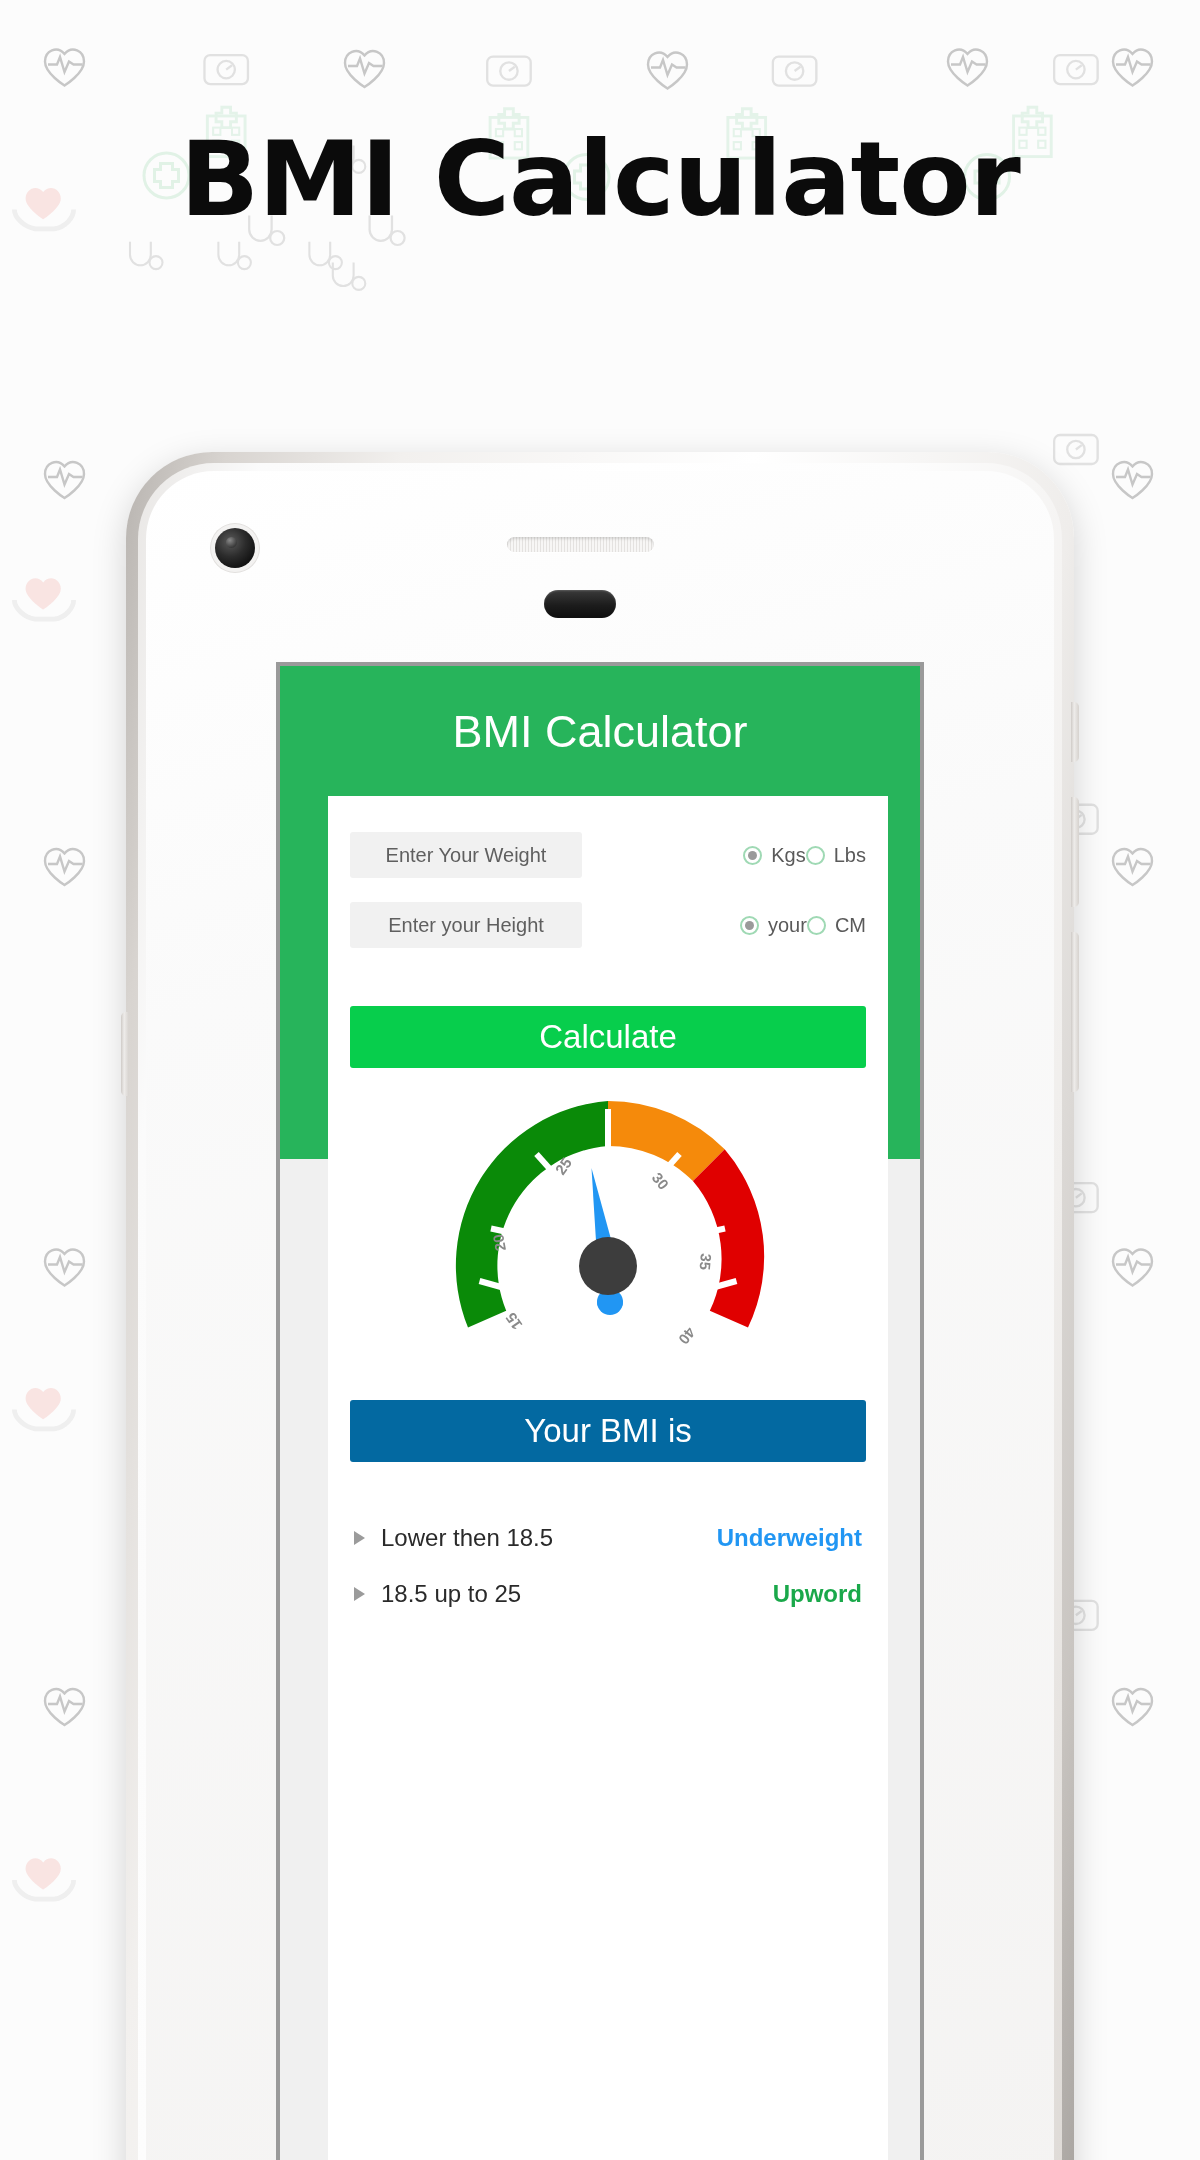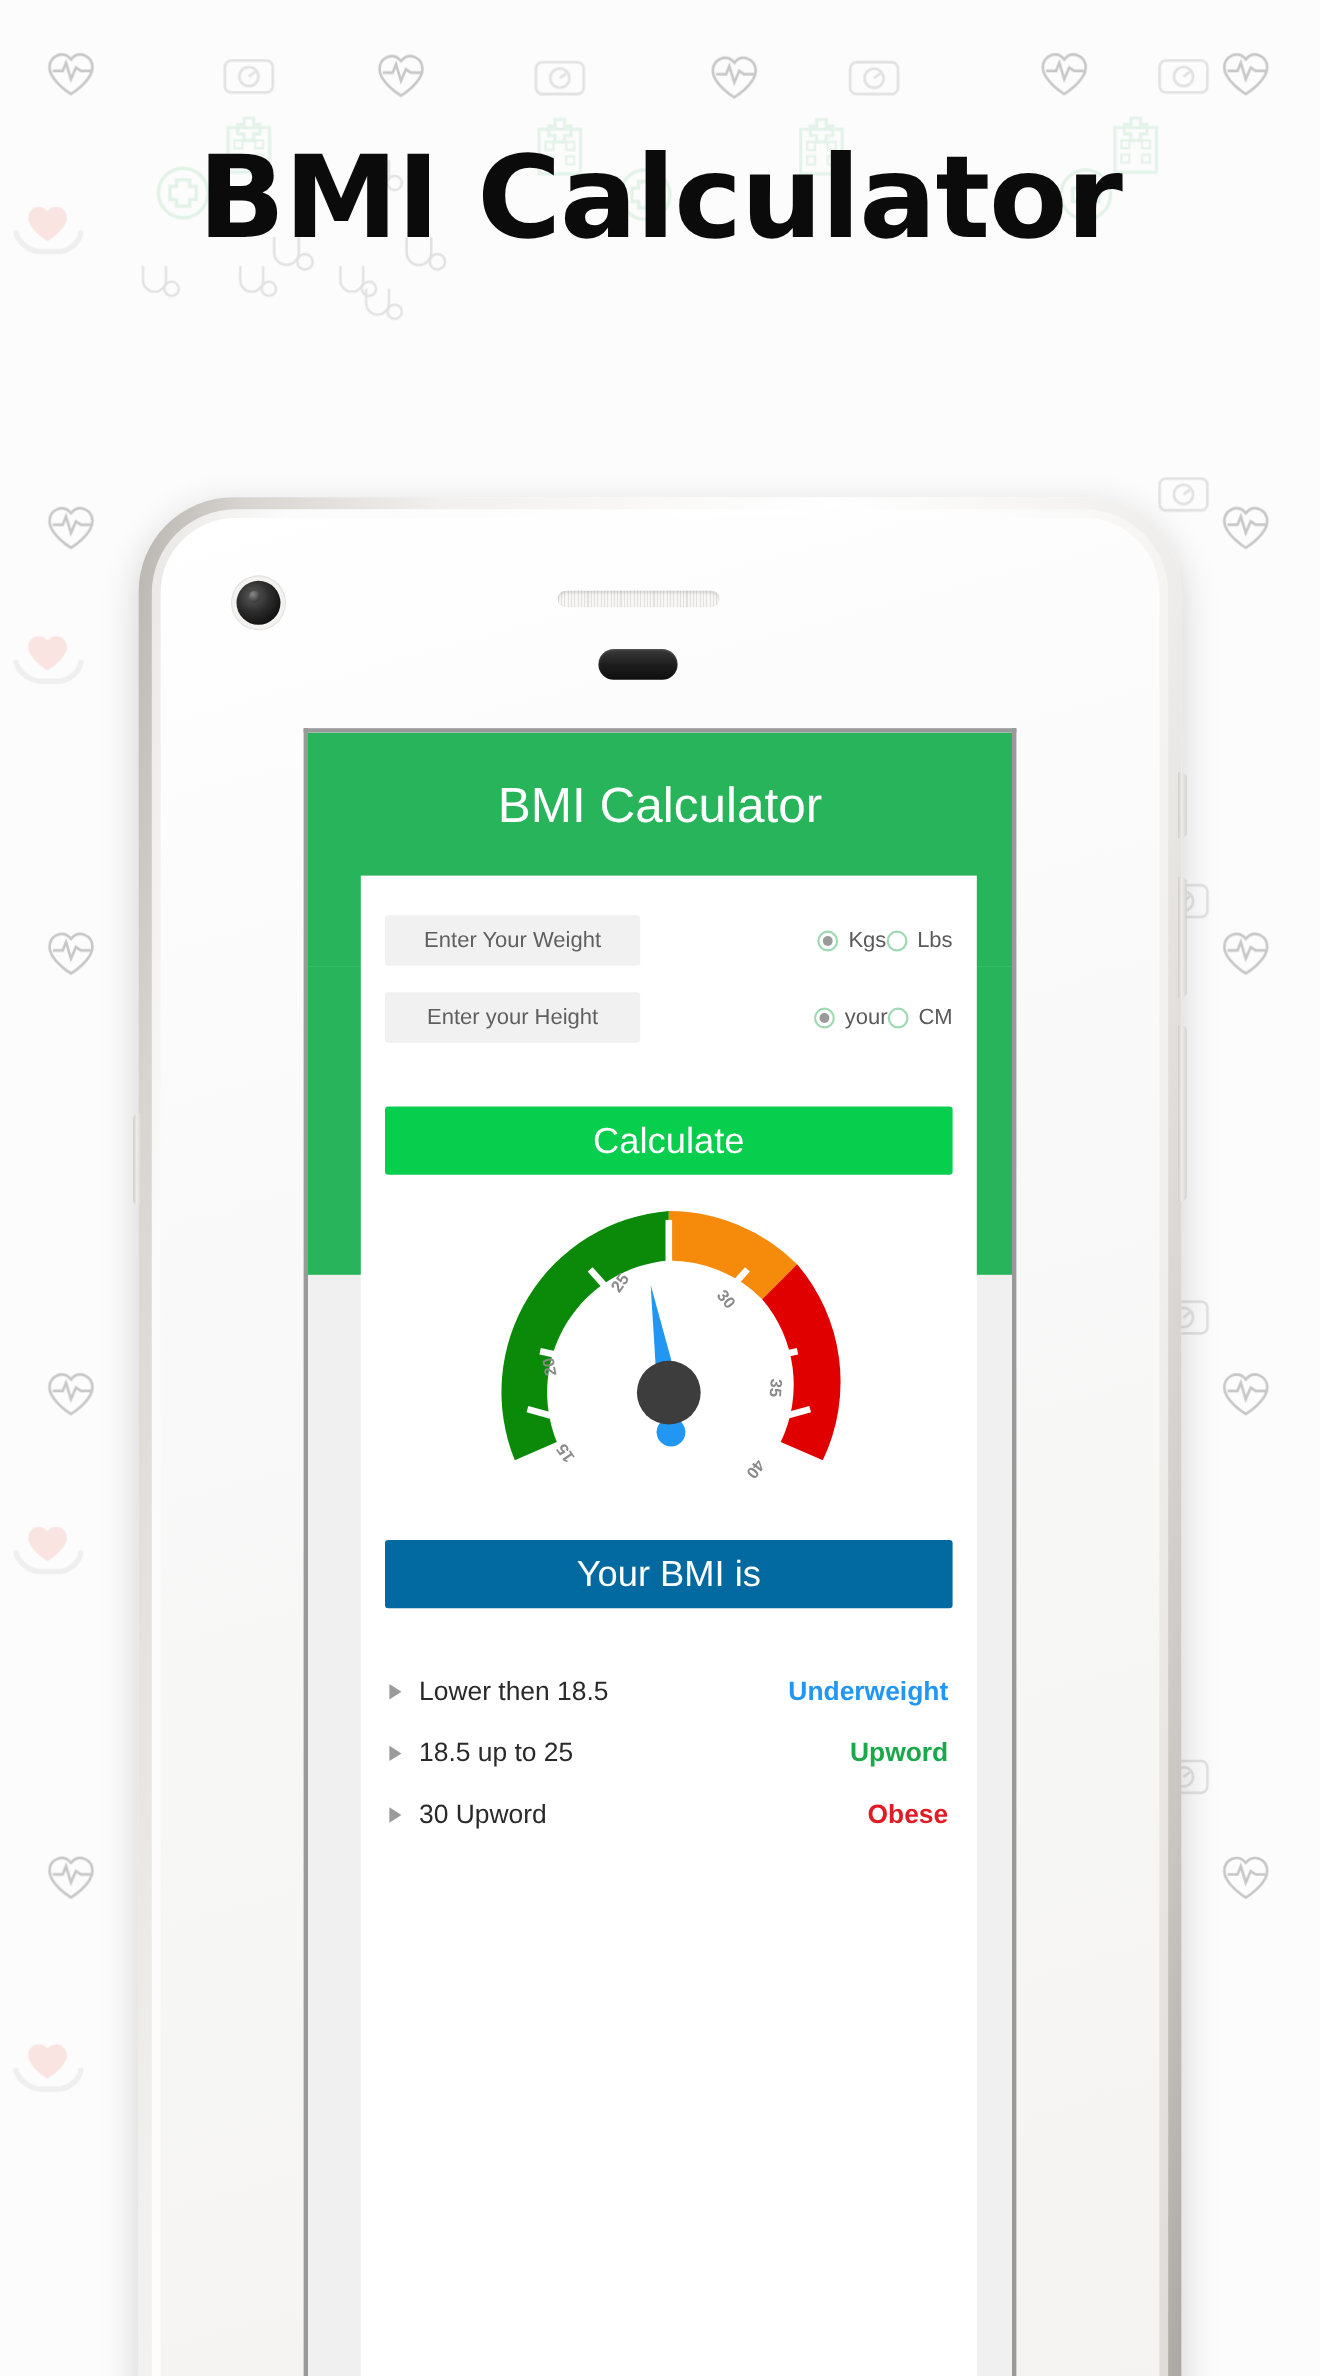--- a/index.html
+++ b/index.html
@@ -507,22 +507,17 @@
         <div class="legend-row">
           <span class="legend-bullet"></span>
           <span class="legend-range">Lower then 18.5</span>
           <span class="legend-value" style="color:#2196f3">Underweight</span>
         </div>
         <div class="legend-row">
           <span class="legend-bullet"></span>
           <span class="legend-range">18.5 up to 25</span>
           <span class="legend-value" style="color:#1aa84a">Upword</span>
         </div>
-        <div class="legend-row">
-          <span class="legend-bullet"></span>
-          <span class="legend-range">30 Upword</span>
-          <span class="legend-value" style="color:#e01b24">Obese</span>
-        </div>
       </div>
 
     </div>
   </div>
 </div>
 
 </body></html>

